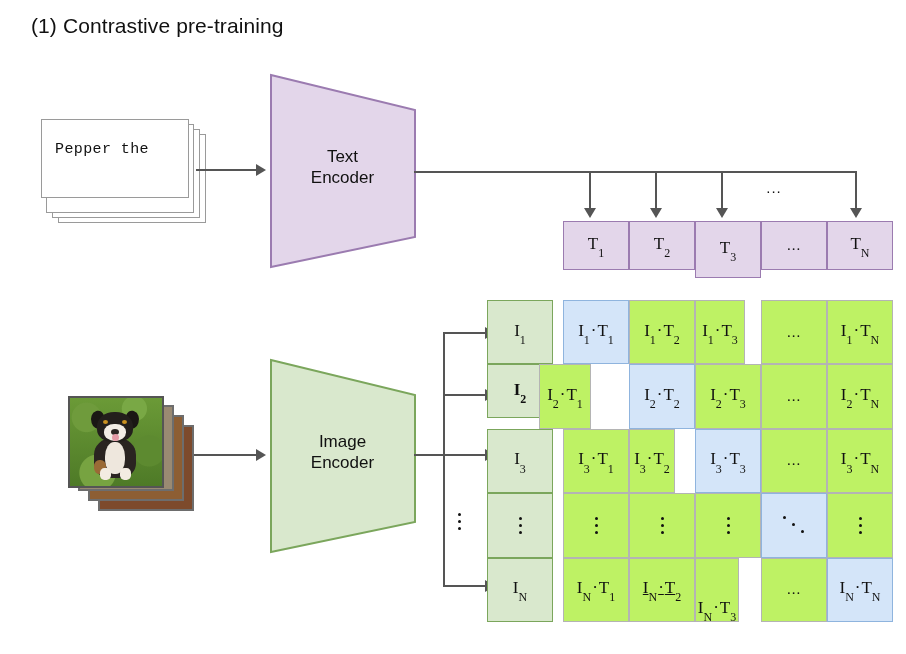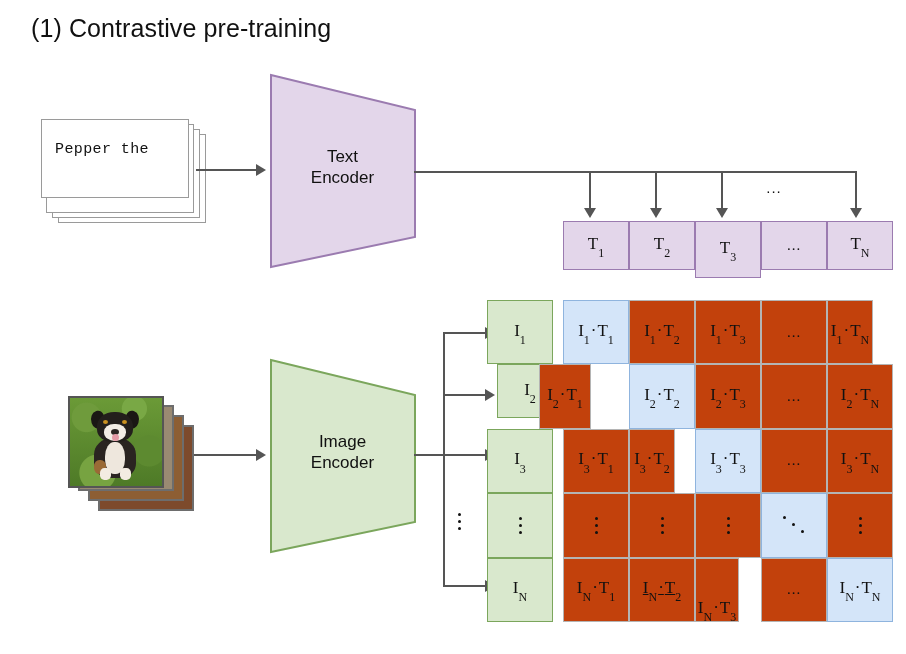--- a/index.html
+++ b/index.html
@@ -8,21 +8,21 @@
     background:#ffffff;
     font-family:"Liberation Sans", sans-serif;
     position:relative;
     overflow:hidden;
   }
   .stage{position:absolute;left:0;top:0;width:906px;height:654px;}
 
   
   #title{
     position:absolute;left:31px;top:14px;
-    font-size:25px;color:#111;letter-spacing:.1px;
+    font-size:21px;color:#111;letter-spacing:.1px;
     white-space:nowrap;
   }
 
   
   .card{
     position:absolute;border:1px solid #9a9a9a;background:#fff;box-sizing:border-box;
   }
   #card-3{left:58px;top:134px;width:148px;height:89px;}
   #card-2{left:52px;top:129px;width:148px;height:89px;}
   #card-1{left:46px;top:124px;width:148px;height:89px;}
@@ -76,21 +76,21 @@
 
   
   .cell{
     position:absolute;box-sizing:border-box;
     display:flex;align-items:center;justify-content:center;
     font-family:"Liberation Serif", serif;
     font-size:17px;color:#111;
   }
   .t-cell{background:#e3d6ea;border:1px solid #9b7bb0;}
   .i-cell{background:#d9e8cd;border:1px solid #7ba65c;}
-  .m-cell{background:#c2410c;border:1px solid #b4b4b4;}
+  .m-cell{background:#bef264;border:1px solid #b4b4b4;}
   .m-cell.hl{background:#d4e5f9;border:1px solid #8fb4de;}
   .sub{font-size:12px;vertical-align:sub;position:relative;top:4px;}
   .dot{margin:0 1px;}
   .ell-h{font-size:15px;letter-spacing:1px;color:#111;}
 
   .vdots{
     position:absolute;display:flex;flex-direction:column;
     align-items:center;justify-content:center;gap:4px;
   }
   .vdots i{width:3px;height:3px;background:#111;border-radius:50%;display:block;}
@@ -211,21 +211,21 @@
       </div>
       <div class="cell t-cell" style="left: 827px; top: 221px; width: 66px; height: 49px;">
         <span>T<span class="sub">N</span></span>
       </div>
     </div>
 
   <div id="i-col">
       <div class="cell i-cell" style="left: 487px; top: 300px; width: 66px; height: 64.4px;">
         <span>I<span class="sub">1</span></span>
       </div>
-      <div class="cell i-cell" style="left: 497px; top: 364.4px; width: 66px; height: 54px;">
+      <div class="cell i-cell" style="left: 487px; top: 364.4px; width: 66px; height: 54px; font-weight: bold;">
         <span>I<span class="sub">2</span></span>
       </div>
       <div class="cell i-cell" style="left: 487px; top: 428.8px; width: 66px; height: 64.4px;">
         <span>I<span class="sub">3</span></span>
       </div>
       <div class="cell i-cell" style="left: 487px; top: 493.2px; width: 66px; height: 64.4px;">
         <div class="vdots" style="position: relative; width: 10px; height: 20px;">
           <i></i>
           <i></i>
           <i></i>
@@ -236,27 +236,27 @@
       </div>
     </div>
 
   <div id="matrix">
       <div class="cell m-cell hl" style="left: 563px; top: 300px; width: 66px; height: 64.4px;">
         <span>I<span class="sub">1</span><span class="dot">·</span>T<span class="sub">1</span></span>
       </div>
       <div class="cell m-cell" style="left: 629px; top: 300px; width: 66px; height: 64.4px;">
         <span>I<span class="sub">1</span><span class="dot">·</span>T<span class="sub">2</span></span>
       </div>
-      <div class="cell m-cell" style="left: 695px; top: 300px; width: 66px; height: 64.4px;">
+      <div class="cell m-cell" style="left: 695px; top: 300px; width: 50px; height: 64.4px;">
         <span>I<span class="sub">1</span><span class="dot">·</span>T<span class="sub">3</span></span>
       </div>
       <div class="cell m-cell" style="left: 761px; top: 300px; width: 66px; height: 64.4px;">
         <span class="ell-h">...</span>
       </div>
-      <div class="cell m-cell" style="left: 827px; top: 300px; width: 46px; height: 64.4px;">
+      <div class="cell m-cell" style="left: 827px; top: 300px; width: 66px; height: 64.4px;">
         <span>I<span class="sub">1</span><span class="dot">·</span>T<span class="sub">N</span></span>
       </div>
       <div class="cell m-cell" style="left: 539px; top: 364.4px; width: 52px; height: 64.4px;">
         <span>I<span class="sub">2</span><span class="dot">·</span>T<span class="sub">1</span></span>
       </div>
       <div class="cell m-cell hl" style="left: 629px; top: 364.4px; width: 66px; height: 64.4px;">
         <span>I<span class="sub">2</span><span class="dot">·</span>T<span class="sub">2</span></span>
       </div>
       <div class="cell m-cell" style="left: 695px; top: 364.4px; width: 66px; height: 64.4px;">
         <span>I<span class="sub">2</span><span class="dot">·</span>T<span class="sub">3</span></span>

